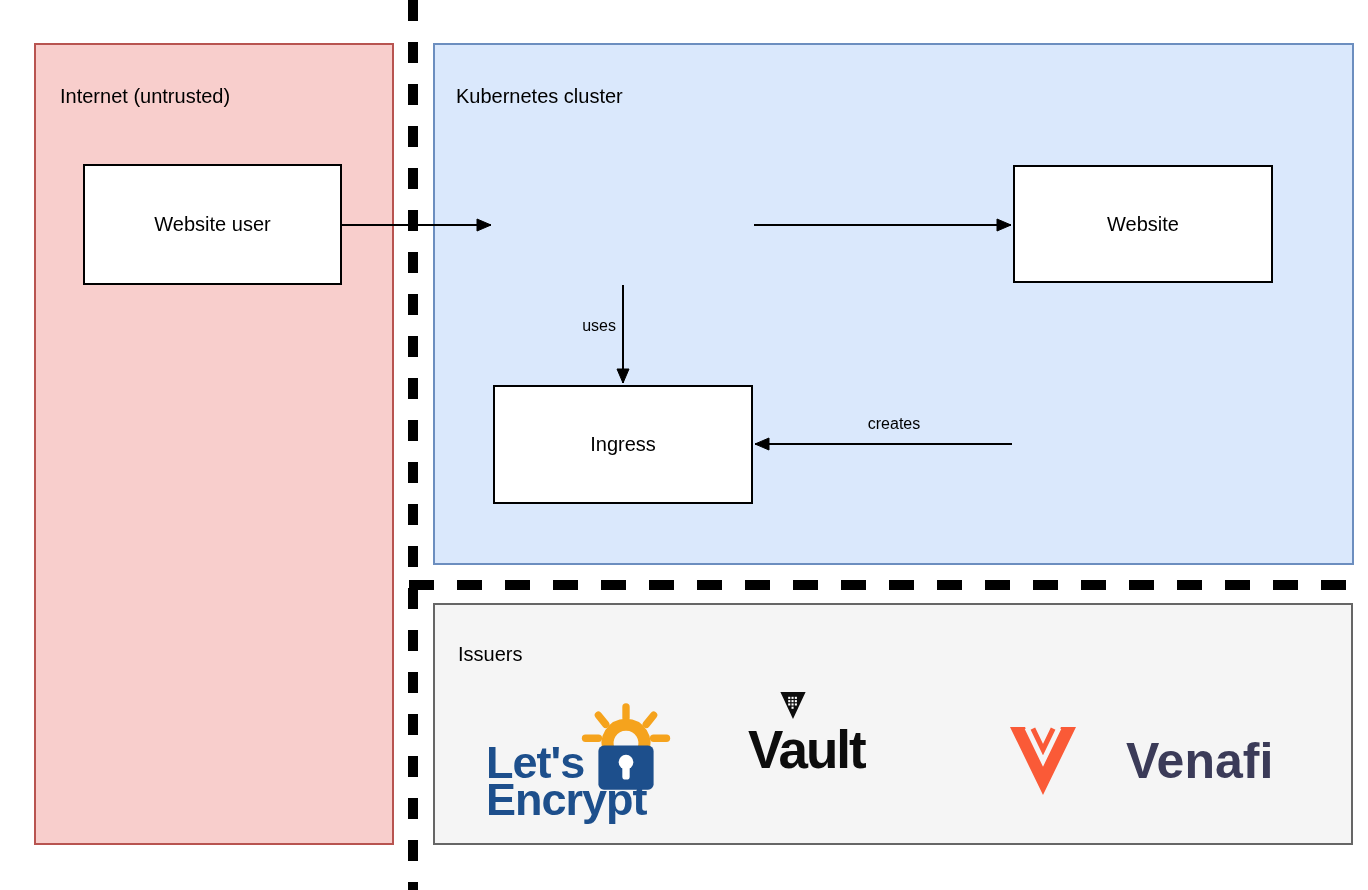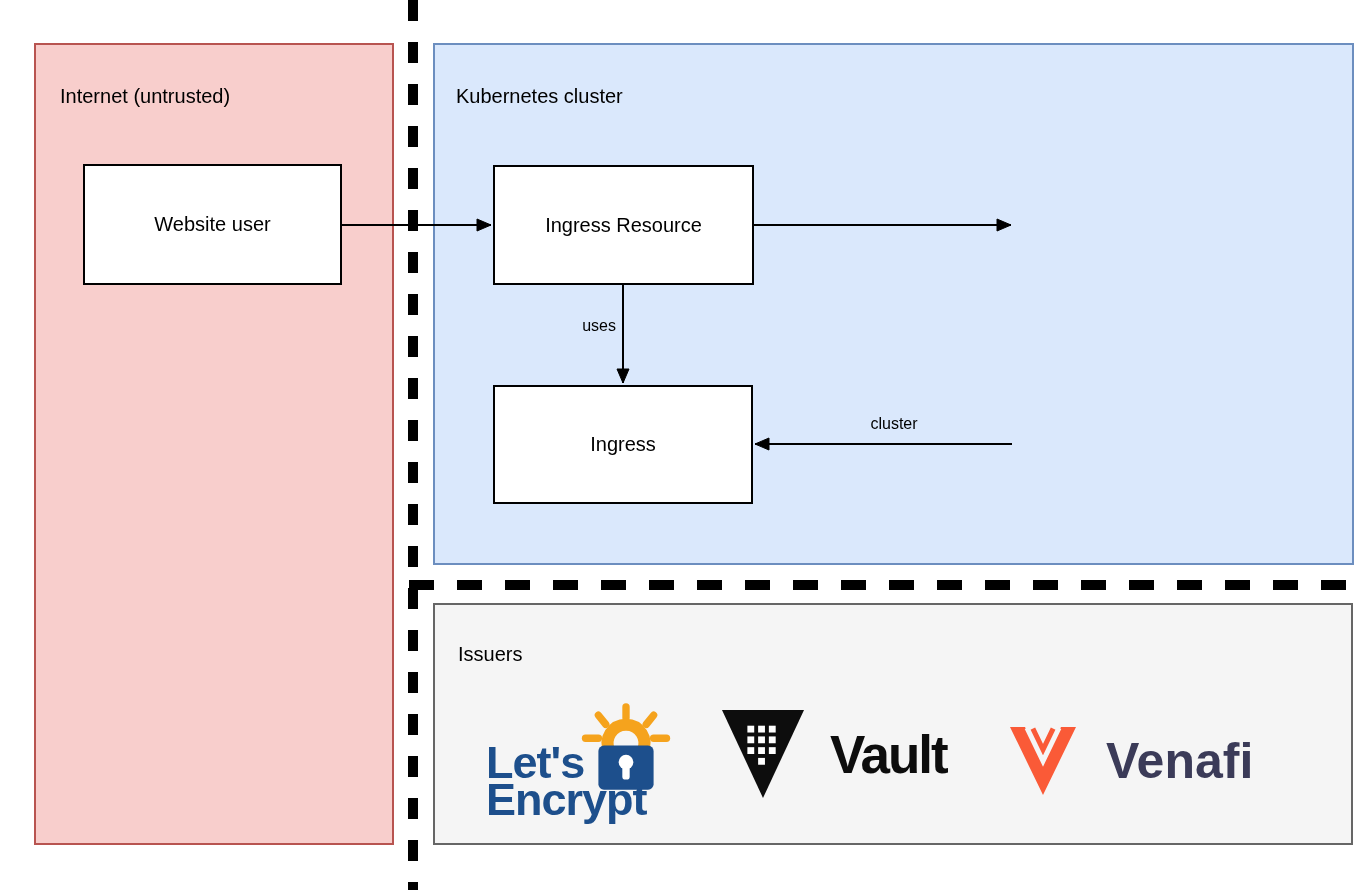--- a/index.html
+++ b/index.html
@@ -48,24 +48,24 @@
 
   
   #logo-letsencrypt{position:absolute;left:452px;top:700px;width:205px;height:132px;
     color:var(--letsencrypt-blue);font-weight:bold;}
   .le-word{position:absolute;font-size:45px;line-height:1;letter-spacing:-1px;}
   #le-line1{left:2px;top:40px;}
   #le-line2{left:2px;top:77px;}
   #le-lock{position:absolute;left:96px;top:2px;}
 
   .logo-row{position:absolute;display:flex;align-items:center;}
-  #logo-vault{left:690px;top:710px;height:88px;}
+  #logo-vault{left:690px;top:692px;height:88px;flex-direction:column;}
   #vault-word{font-size:53px;font-weight:bold;color:var(--vault-black);
     letter-spacing:-2px;margin-left:26px;}
-  #logo-venafi{left:978px;top:727px;height:68px;}
+  #logo-venafi{left:978px;top:727px;height:68px;gap:20px;}
   #venafi-word{font-size:50px;font-weight:bold;color:var(--venafi-navy);
     letter-spacing:0;margin-left:30px;}
 </style>
 </head>
 <body>
 
 <div id="canvas">
 
   <div class="region" id="region-internet"></div>
   <div class="region" id="region-cluster"></div>
@@ -85,27 +85,27 @@
     <line x1="381" y1="0" x2="381" y2="890" stroke="var(--line-color)" stroke-width="10" stroke-dasharray="21 21"></line>
     <line x1="377" y1="585" x2="1368" y2="585" stroke="var(--line-color)" stroke-width="10" stroke-dasharray="25 23"></line>
 
     <line x1="310" y1="225" x2="459" y2="225" stroke="var(--line-color)" stroke-width="2" marker-end="url(#arrow)"></line>
     <line x1="722" y1="225" x2="979" y2="225" stroke="var(--line-color)" stroke-width="2" marker-end="url(#arrow)"></line>
     <line x1="591" y1="285" x2="591" y2="383" stroke="var(--line-color)" stroke-width="2" marker-end="url(#arrow)"></line>
     <line x1="980" y1="444" x2="723" y2="444" stroke="var(--line-color)" stroke-width="2" marker-end="url(#arrow)"></line>
   </svg>
 
   <div class="edge-label" id="label-uses">uses</div>
-  <div class="edge-label" id="label-creates">cluster</div>
+  <div class="edge-label" id="label-creates">creates</div>
 
   <div class="node" id="node-website-user">
     <span class="node-label">Website user</span>
   </div>
-  <div class="node" id="node-ingress">
-    <span class="node-label">Ingress Resource</span>
+  <div class="node" id="node-website">
+    <span class="node-label">Website</span>
   </div>
   <div class="node" id="node-secret">
     <span class="node-label">Ingress</span>
   </div>
 
   <div id="logo-letsencrypt">
     <span class="le-word" id="le-line1">Let's</span>
     <span class="le-word" id="le-line2">Encrypt</span>
     <svg id="le-lock" width="92" height="100" viewBox="0 0 100 106" xmlns="http://www.w3.org/2000/svg">
       <g stroke="var(--letsencrypt-orange)" stroke-width="8" stroke-linecap="round">

